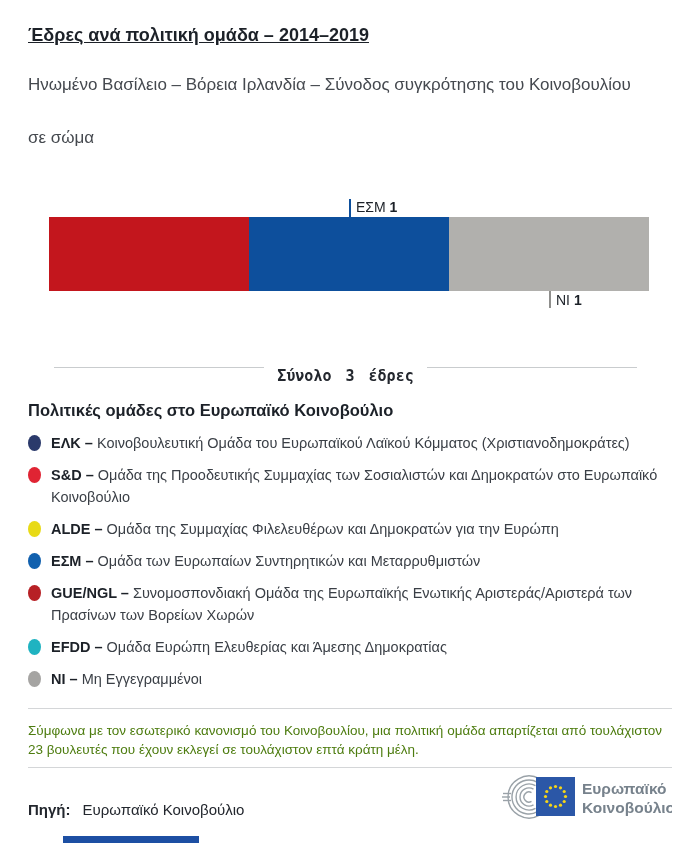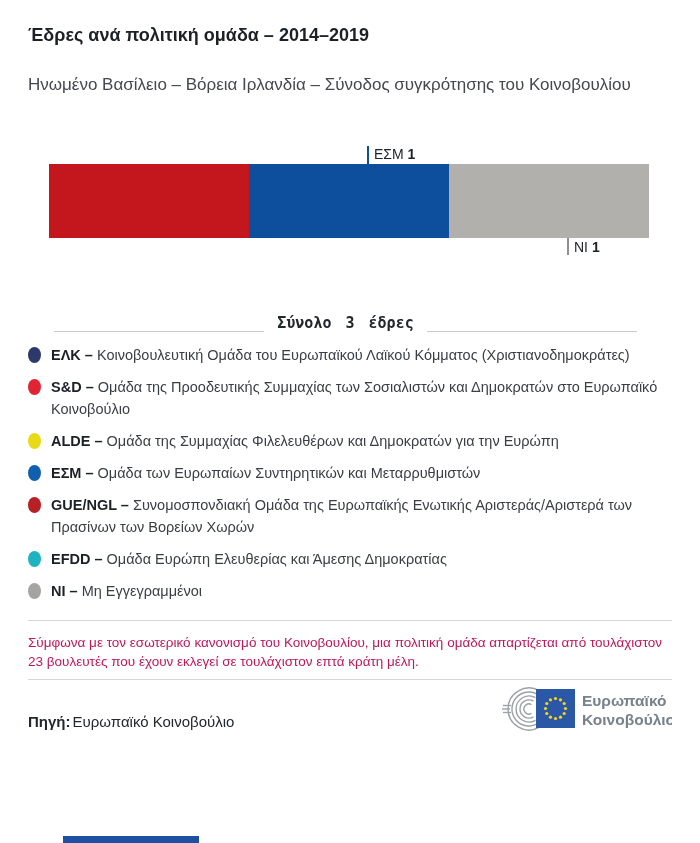--- a/index.html
+++ b/index.html
@@ -1,66 +1,67 @@
 <!DOCTYPE html>
 <html><head>
 <meta charset="utf-8">
 <style>
   html,body{margin:0;padding:0;background:#fff;}
   .page{position:relative;width:700px;height:843px;background:#ffffff;overflow:hidden;
         font-family:"Liberation Sans",sans-serif;color:#1c2128;}
 
-  h1{margin:24px 28px 0;font-size:18px;line-height:22px;font-weight:bold;color:#1c2128;}
+  h1{margin:24px 28px 0;font-size:18px;line-height:22px;font-weight:bold;color:#1c2128;text-decoration:underline;}
   .subtitle{margin:15px 28px 0;font-size:17px;line-height:29px;color:#45494f;}
   .subtitle span{display:block;margin-top:24px;}
 
   .chart{position:relative;margin:65px 0 0 49px;width:600px;height:74px;}
   .bar{position:absolute;left:0;top:0;right:0;bottom:0;display:flex;}
   .bar-segment{height:100%;}
-  .callout{position:absolute;display:flex;margin-left:18px;}
+  .callout{position:absolute;display:flex;}
   .callout.above{bottom:100%;align-items:flex-start;}
   .callout.below{top:100%;align-items:center;}
   .callout .tick{width:2px;flex:none;}
   .callout .co-label{margin-left:5px;font-size:14px;line-height:16px;color:#1c2128;white-space:nowrap;}
   .callout .co-label b{font-weight:bold;}
 
-  .total-divider{display:flex;align-items:flex-end;margin:76px 63px 0 54px;}
+  .total-divider{display:flex;align-items:flex-start;margin:76px 63px 0 54px;}
   .total-divider .line{flex:1;height:1px;background:#c9ccce;}
   .total-text{margin:0 13px;font-family:"DejaVu Sans Mono",monospace;font-size:15px;
               font-weight:bold;color:#23272e;word-spacing:5px;white-space:nowrap;}
 
   h2{margin:15px 28px 0;font-size:16.5px;line-height:20px;font-weight:bold;color:#1c2128;}
 
   .legend{margin:12px 40px 0 28px;padding:0;list-style:none;}
   .legend li{display:flex;margin-bottom:10px;}
   .dot{flex:none;width:13px;height:16px;border-radius:50%;margin:3px 10px 0 0;}
   .legend-text{font-size:14.5px;line-height:22px;color:#3a3f46;width:608px;}
   .legend-text b{color:#1c2128;font-weight:bold;}
 
   .rule{border:none;border-top:1px solid #d4d6d8;margin:18px 28px 0;}
   .rule.bottom{margin-top:8px;}
-  .note{margin:13px 28px 0;max-width:646px;font-size:13.5px;line-height:18.5px;color:#be185d;}
+  .note{margin:13px 28px 0;max-width:646px;font-size:13.5px;line-height:18.5px;color:#4d7c0f;}
 
   .source-row{display:flex;justify-content:space-between;align-items:flex-end;margin:6px 28px 0;}
   .source{margin:0 0 2px;font-size:15px;color:#23272e;}
-  .source b{margin-right:2px;font-weight:bold;}
+  .source b{margin-right:12px;font-weight:bold;}
   .ep-logo svg{display:block;}
   .ep-logo text{font-family:"Liberation Sans",sans-serif;font-weight:bold;}
 
   .bottom-strip{position:absolute;left:63px;top:836px;width:136px;height:7px;background:#1d4fa3;}
 </style>
 </head>
 <body>
 
 <div class="page">
 
   <h1>Έδρες ανά πολιτική ομάδα – 2014–2019</h1>
 
   <p class="subtitle">
     <span>Ηνωμένο Βασίλειο – Βόρεια Ιρλανδία – Σύνοδος συγκρότησης του Κοινοβουλίου</span>
+    <span>σε σώμα</span>
   </p>
 
   <div class="chart">
     <div class="bar">
         <div class="bar-segment" style="width: 33.3333%; background: rgb(195, 22, 29);"></div>
         <div class="bar-segment" style="width: 33.3333%; background: rgb(13, 79, 156);"></div>
         <div class="bar-segment" style="width: 33.3333%; background: rgb(177, 176, 173);"></div>
       </div>
       <div class="callout above" style="left: 50%;">
         <div class="tick" style="height: 18px; background: rgb(13, 79, 156);"></div>
@@ -71,20 +72,21 @@
         <span class="co-label">NI <b>1</b></span>
       </div>
     </div>
 
   <div class="total-divider">
     <span class="line"></span>
     <span class="total-text">Σύνολο 3 έδρες</span>
     <span class="line"></span>
   </div>
 
+  <h2>Πολιτικές ομάδες στο Ευρωπαϊκό Κοινοβούλιο</h2>
 
   <ul class="legend">
       <li>
         <span class="dot" style="background: rgb(43, 58, 107);"></span>
         <span class="legend-text"><b>ΕΛΚ – </b>Κοινοβουλευτική Ομάδα του Ευρωπαϊκού Λαϊκού Κόμματος (Χριστιανοδημοκράτες)</span>
       </li>
       <li>
         <span class="dot" style="background: rgb(224, 36, 51);"></span>
         <span class="legend-text"><b>S&amp;D – </b>Ομάδα της Προοδευτικής Συμμαχίας των Σοσιαλιστών και Δημοκρατών στο Ευρωπαϊκό Κοινοβούλιο</span>
       </li>

